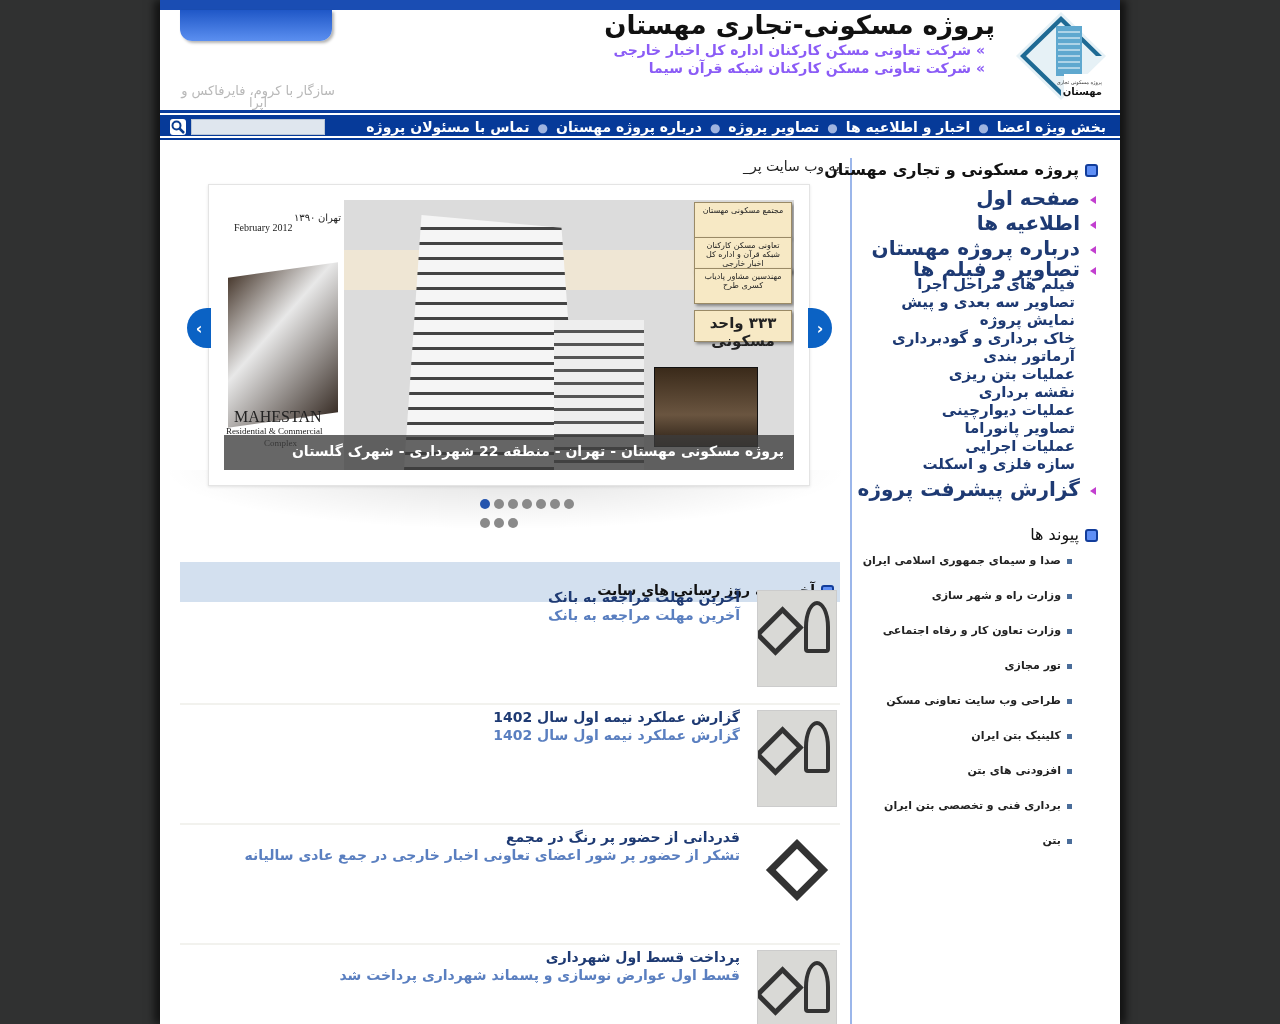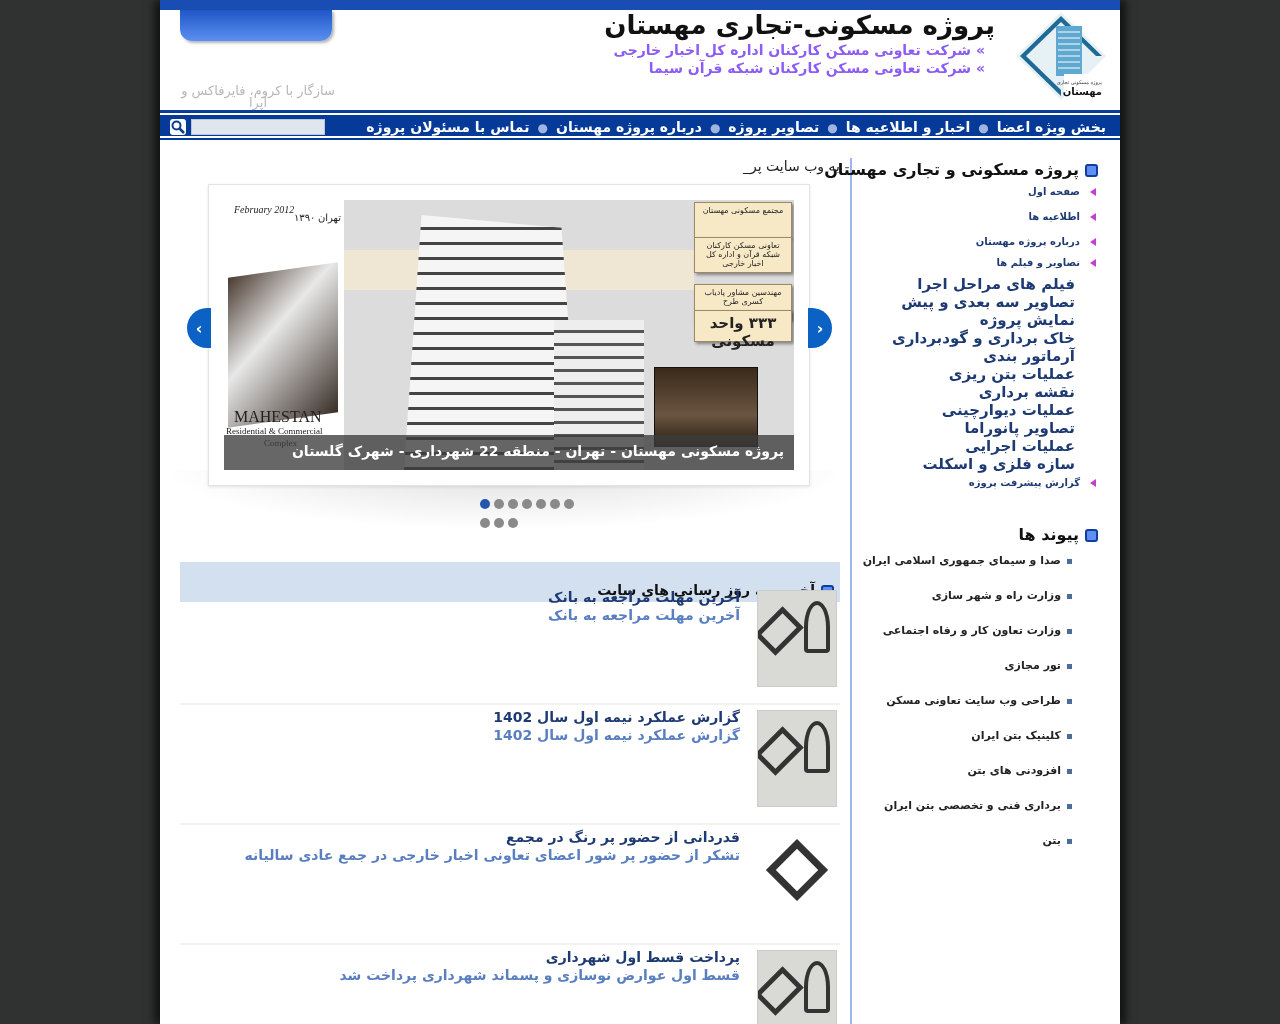--- a/index.html
+++ b/index.html
@@ -44,40 +44,40 @@
   .nav-sep { color: #9fb4e0; font-size: 12px; margin: 0 8px; line-height: 18px; }
   .search-icon { position: absolute; left: 10px; top: 7px; width: 16px; height: 16px; background: #fff; border-radius: 3px; }
   .search-input { position: absolute; left: 31px; top: 7px; width: 134px; height: 16px; background: #dfe6ee; border: 1px solid #b9c6d6; }
 
   
   .sidebar { position: absolute; right: 0; top: 150px; width: 270px; height: 874px; direction: rtl; }
   .vline { position: absolute; left: 690px; top: 158px; width: 2px; height: 866px; background: #9bb6ea; }
   .box-icon { display: inline-block; width: 13px; height: 13px; border: 2px solid #123d9b; background: #5f8ff5; border-radius: 3px; vertical-align: middle; }
   .side-title { position: absolute; right: 22px; top: 10px; font-size: 16px; font-weight: bold; color: #111; white-space: nowrap; }
   .side-title .box-icon { margin-left: 6px; }
-  .menu-item { position: absolute; right: 24px; font-size: 10px; font-weight: bold; color: #1e3a73; white-space: nowrap; cursor: pointer; }
+  .menu-item { position: absolute; right: 24px; font-size: 20px; font-weight: bold; color: #1e3a73; white-space: nowrap; cursor: pointer; }
   .menu-item .arrow { display: inline-block; width: 0; height: 0; border-top: 4px solid transparent; border-bottom: 4px solid transparent; border-right: 6px solid #c23fcf; margin-left: 10px; vertical-align: middle; }
   .sub-item { position: absolute; right: 45px; font-size: 15px; font-weight: bold; color: #1e3a73; white-space: nowrap; cursor: pointer; line-height: 18px; text-align: right; }
-  .links-title { position: absolute; right: 22px; top: 375px; font-size: 16px; font-weight: bold; color: #111; white-space: nowrap; }
+  .links-title { position: absolute; right: 22px; top: 375px; font-size: 16px; font-weight: normal; color: #111; white-space: nowrap; }
   .links-title .box-icon { margin-left: 6px; }
   .link-item { position: absolute; right: 48px; font-size: 11px; font-weight: bold; color: #222; white-space: nowrap; cursor: pointer; }
   .link-item .sq { display: inline-block; width: 5px; height: 5px; background: #4a6d9a; margin-left: 6px; vertical-align: middle; }
 
   
   .welcome { position: absolute; right: 280px; top: 158px; font-size: 14px; color: #222; direction: rtl; white-space: nowrap; }
   .slider-shadow {
     position: absolute; left: 0; top: 470px; width: 690px; height: 60px;
     background: radial-gradient(ellipse at 50% 0%, rgba(0,0,0,0.12), rgba(0,0,0,0) 70%);
   }
   .slider { position: absolute; left: 48px; top: 184px; width: 602px; height: 302px; background: #fff; border: 1px solid #e4e4e4; box-shadow: 0 1px 3px rgba(0,0,0,0.1); }
   .slide { position: absolute; left: 15px; top: 15px; width: 570px; height: 270px; background: #dcdcdc; overflow: hidden; }
   .slide-left { position: absolute; left: 0; top: 0; width: 120px; height: 270px; background: #fff; }
   .slide-band { position: absolute; left: 0; top: 50px; width: 470px; height: 40px; background: #efe6d4; }
   .slide-date1 { position: absolute; left: 70px; top: 4px; font-size: 10px; font-family: "Liberation Serif", serif; color: #222; margin-top: 8px; }
-  .slide-date2 { position: absolute; left: 10px; top: 4px; font-size: 10px; font-family: "Liberation Serif", serif; color: #222; font-style: italic; }
+  .slide-date2 { position: absolute; left: 10px; top: 22px; font-size: 10px; font-family: "Liberation Serif", serif; color: #222; }
   .bldg-small { position: absolute; left: 4px; top: 70px; width: 110px; height: 150px; background: linear-gradient(135deg, #4a3b30 0%, #e8e8e8 40%, #3a2f28 100%); transform: skewY(-8deg); }
   .bldg-main { position: absolute; left: 180px; top: 15px; width: 175px; height: 255px; background: repeating-linear-gradient(180deg, #f5f5f5 0 12px, #444 12px 15px); clip-path: polygon(10% 0, 90% 5%, 100% 100%, 0 100%); }
   .bldg-2 { position: absolute; left: 330px; top: 120px; width: 90px; height: 150px; background: repeating-linear-gradient(180deg, #eee 0 10px, #555 10px 13px); }
   .brand-en { position: absolute; left: 10px; top: 208px; font-family: "Liberation Serif", serif; font-size: 16px; color: #222; }
   .brand-en2 { position: absolute; left: 2px; top: 226px; font-family: "Liberation Serif", serif; font-size: 9px; color: #222; }
   .brand-en3 { position: absolute; left: 40px; top: 238px; font-family: "Liberation Serif", serif; font-size: 9px; color: #222; }
   .info-card { position: absolute; left: 470px; width: 98px; background: #f7e9c5; border: 1px solid #9a8a66; box-shadow: 2px 2px 3px rgba(0,0,0,0.4); font-size: 8px; color: #222; direction: rtl; padding: 3px; text-align: center; }
   .interior { position: absolute; left: 430px; top: 167px; width: 104px; height: 80px; background: linear-gradient(#3a2a1a, #6a5540 60%, #2a1f15); border: 1px solid #111; }
   .caption { position: absolute; left: 0; top: 235px; width: 570px; height: 35px; background: rgba(60,60,60,0.78); color: #fff; font-size: 14px; font-weight: bold; direction: rtl; text-align: right; padding: 8px 10px; white-space: nowrap; }
   .arrow-btn { position: absolute; top: 308px; width: 24px; height: 40px; background: #0b62c4; color: #fff; font-size: 16px; font-weight: bold; display: flex; align-items: center; justify-content: center; cursor: pointer; }
@@ -206,21 +206,21 @@
         <div class="slide-date2">February 2012</div>
         <div class="bldg-small"></div>
         <div class="brand-en">MAHESTAN</div>
         <div class="brand-en2">Residential &amp; Commercial</div>
         <div class="brand-en3">Complex</div>
       </div>
       <div class="bldg-main"></div>
       <div class="bldg-2"></div>
       <div class="info-card" style="top:2px; height:36px;">مجتمع مسکونی مهستان</div>
       <div class="info-card" style="top:37px; height:36px;">تعاونی مسکن کارکنان شبکه قرآن و اداره کل اخبار خارجی</div>
-      <div class="info-card" style="top:84px; height:36px;">مهندسین مشاور پادیاب کسری طرح</div>
+      <div class="info-card" style="top:68px; height:36px;">مهندسین مشاور پادیاب کسری طرح</div>
       <div class="info-card" style="top:110px; height:32px; font-size:15px; font-weight:bold;">۳۳۳ واحد مسکونی</div>
       <div class="interior"></div>
       <div class="caption">پروژه مسکونی مهستان - تهران - منطقه 22 شهرداری - شهرک گلستان</div>
     </div>
   </div>
   <div class="arrow-btn arrow-prev">
       <span>‹</span>
     </div>
   <div class="arrow-btn arrow-next">
       <span>›</span>

